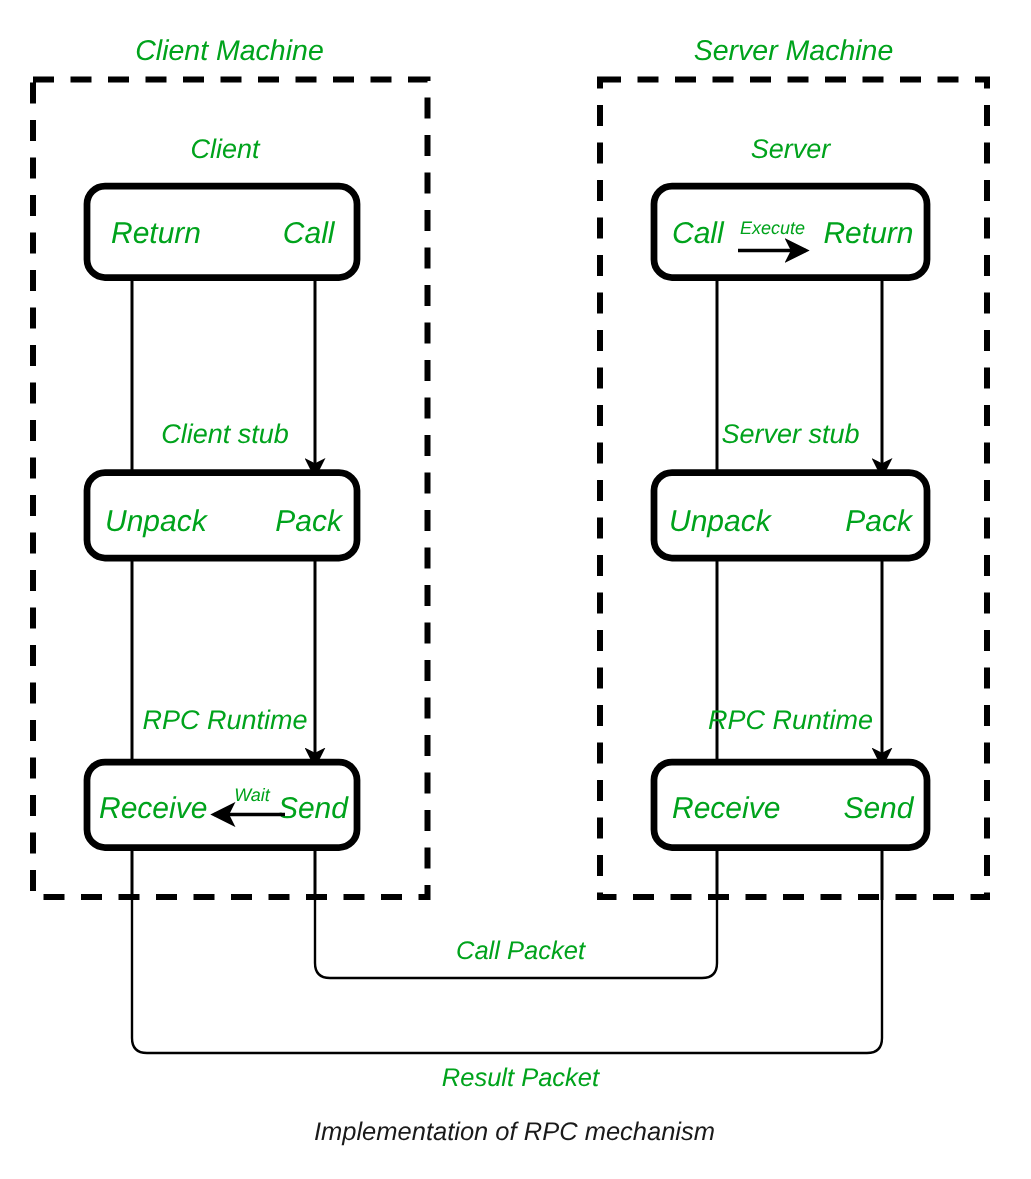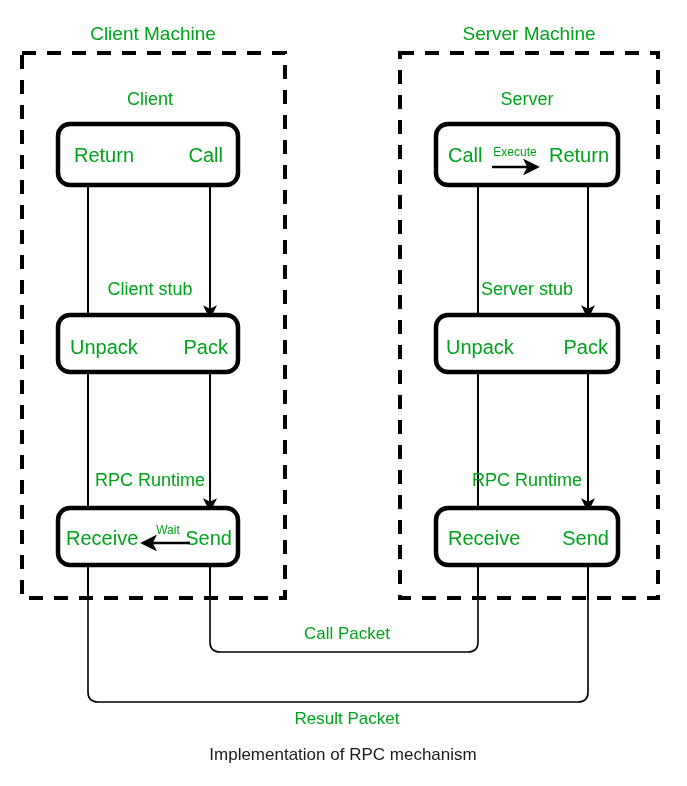--- a/index.html
+++ b/index.html
@@ -11,20 +11,21 @@
   body {
     width: 687px;
     height: 786px;
     font-family: "Liberation Sans", sans-serif;
     overflow: hidden;
   }
   #diagram-root {
     position: relative;
     width: 687px;
     height: 786px;
+    font-style: italic;
   }
   svg#rpc-svg {
     display: block;
     width: 687px;
     height: 786px;
   }
   .machine-frame {
     fill: none;
     stroke: #000000;
     stroke-width: 4;

